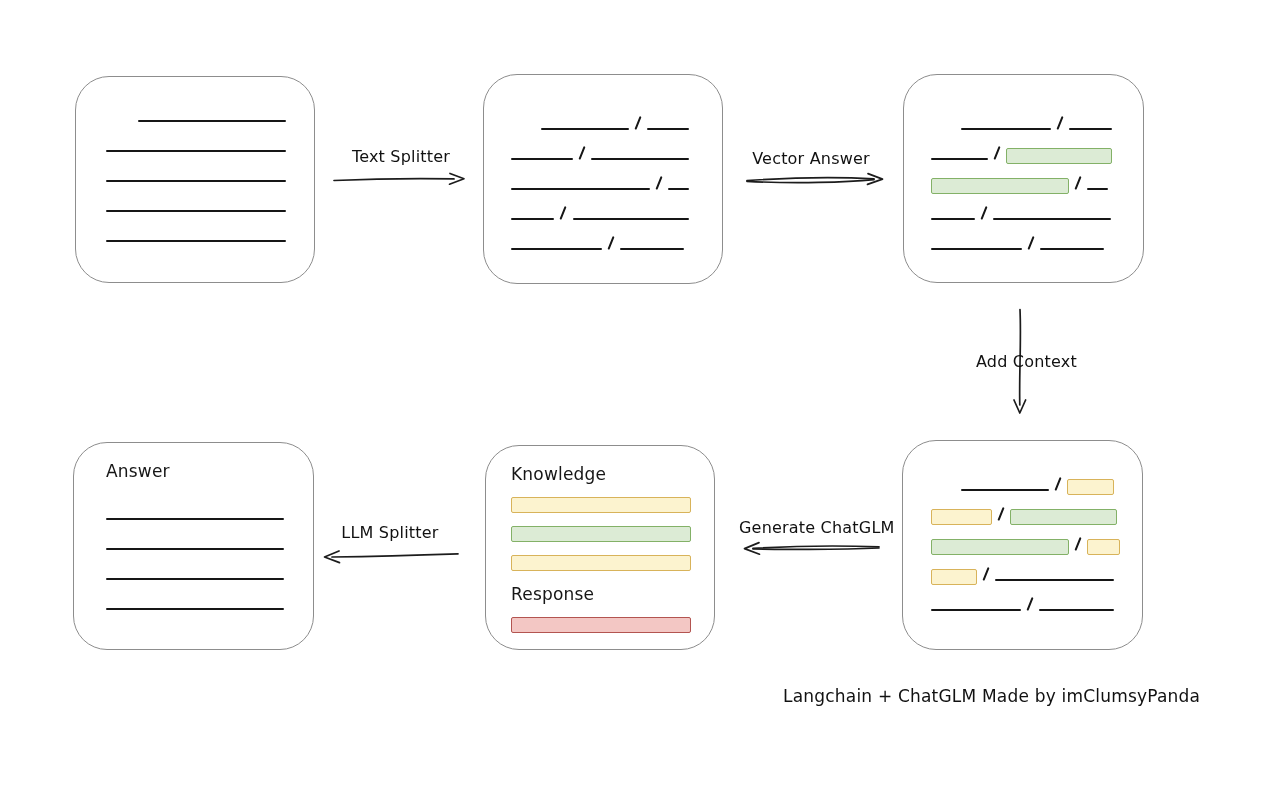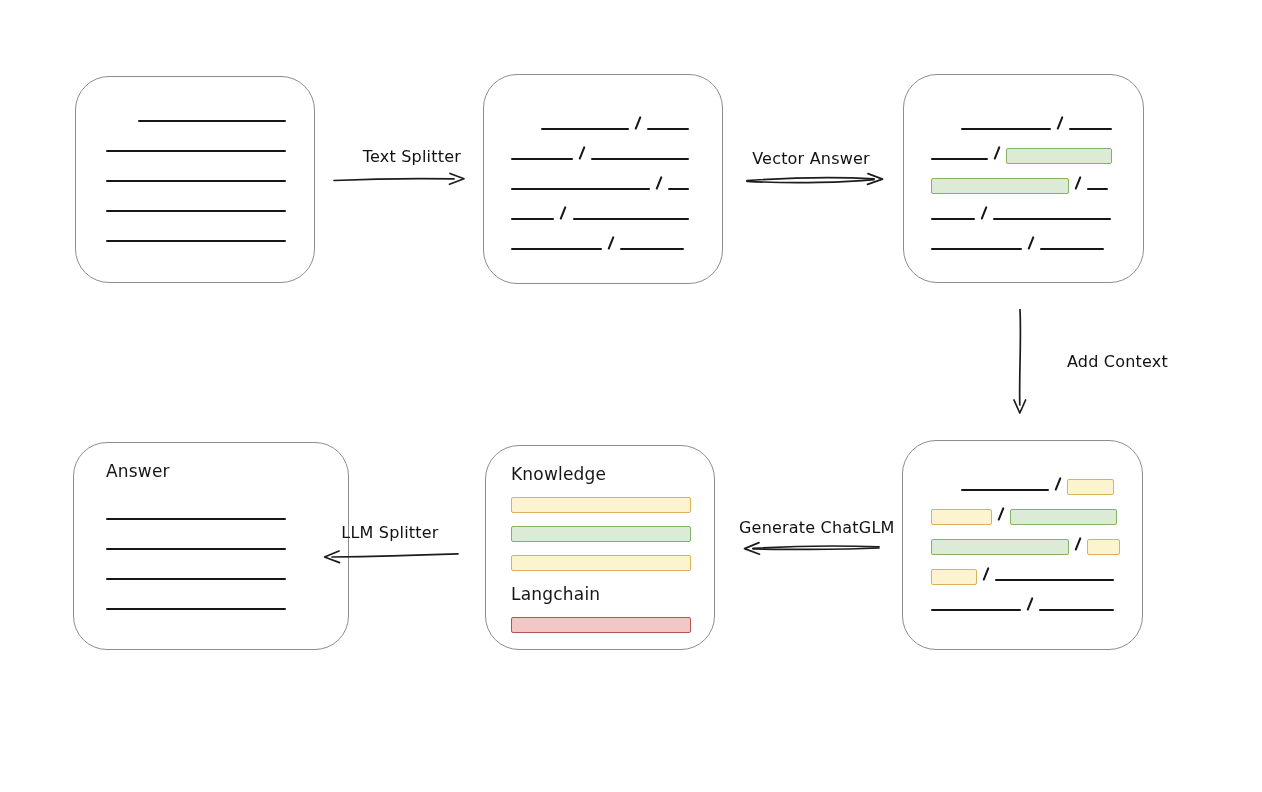--- a/index.html
+++ b/index.html
@@ -18,21 +18,21 @@
     border-radius:34px;
     box-sizing:border-box;
     display:flex;
     flex-direction:column;
   }
   #box-source-document{left:75px;top:76px;width:240px;height:207px;padding:43px 28px 0 30px;gap:28px;}
   #box-split-text{left:483px;top:74px;width:240px;height:210px;padding:41px 33px 0 27px;gap:16px;}
   #box-vector-matched{left:903px;top:74px;width:241px;height:209px;padding:41px 31px 0 27px;gap:16px;}
   #box-context-prompt{left:902px;top:440px;width:241px;height:210px;padding:36px 28px 0 28px;gap:16px;}
   #box-knowledge-question{left:485px;top:445px;width:230px;height:205px;padding:18px 23px 0 25px;gap:13px;}
-  #box-answer{left:73px;top:442px;width:276px;height:208px;padding:18px 29px 8px 32px;gap:28px;}
+  #box-answer{left:73px;top:442px;width:241px;height:208px;padding:18px 29px 8px 32px;gap:28px;}
 
   .row{display:flex;align-items:flex-end;}
   .seg-line{height:2px;background:#161616;border-radius:2px;}
   .seg-slash{
     width:2.2px;height:14px;background:#161616;border-radius:2px;
     transform:rotate(22deg);
     margin:0 8px;flex:none;
   }
   .chip{
     height:16px;box-sizing:border-box;border-radius:2px;flex:none;
@@ -49,23 +49,23 @@
 
   .arrow{position:absolute;overflow:visible;}
   .arrow path, .arrow polyline{
     stroke:#1c1c1c;stroke-width:1.7;fill:none;
     stroke-linecap:round;stroke-linejoin:round;
   }
   .flow-label{
     position:absolute;font-size:16px;line-height:19px;
     color:#111111;white-space:nowrap;text-align:center;letter-spacing:0.2px;
   }
-  #label-text-splitter{left:341px;top:147px;width:120px;text-align:right;}
+  #label-text-splitter{left:341px;top:147px;width:120px;}
   #label-vector-search{left:748px;top:149px;width:126px;}
-  #label-add-context{left:1067px;top:352px;}
+  #label-add-context{left:976px;top:352px;}
   #label-generate-prompt{left:739px;top:518px;width:142px;}
   #label-llm-response{left:330px;top:523px;width:120px;}
   #credit-line{
     position:absolute;left:783px;top:686px;width:392px;
     font-size:17px;text-align:center;color:#111111;white-space:nowrap;letter-spacing:0.2px;
   }
 </style>
 </head>
 <body>
 
@@ -176,21 +176,21 @@
       <div class="row">
         <div class="bar chip-yellow"></div>
       </div>
       <div class="row">
         <div class="bar chip-green"></div>
       </div>
       <div class="row">
         <div class="bar chip-yellow"></div>
       </div>
       <div class="row">
-        <div class="box-label">Langchain</div>
+        <div class="box-label">Response</div>
       </div>
       <div class="row">
         <div class="bar chip-red"></div>
       </div>
     </div>
   <div class="box" id="box-answer">
       <div class="row">
         <div class="box-label pad-after">Answer</div>
       </div>
       <div class="row">
@@ -233,14 +233,15 @@
     <path d="M138,7.8 C98,9.2 55,10.4 12,11"></path>
     <polyline points="19,5.0 4.5,11.0 19.5,16.6"></polyline>
   </svg>
 
   <div class="flow-label" id="label-text-splitter">Text Splitter</div>
   <div class="flow-label" id="label-vector-search">Vector Answer</div>
   <div class="flow-label" id="label-add-context">Add Context</div>
   <div class="flow-label" id="label-generate-prompt">Generate ChatGLM</div>
   <div class="flow-label" id="label-llm-response">LLM Splitter</div>
 
+  <div id="credit-line">Langchain + ChatGLM Made by imClumsyPanda</div>
 
 </div>
 
 </body></html>

